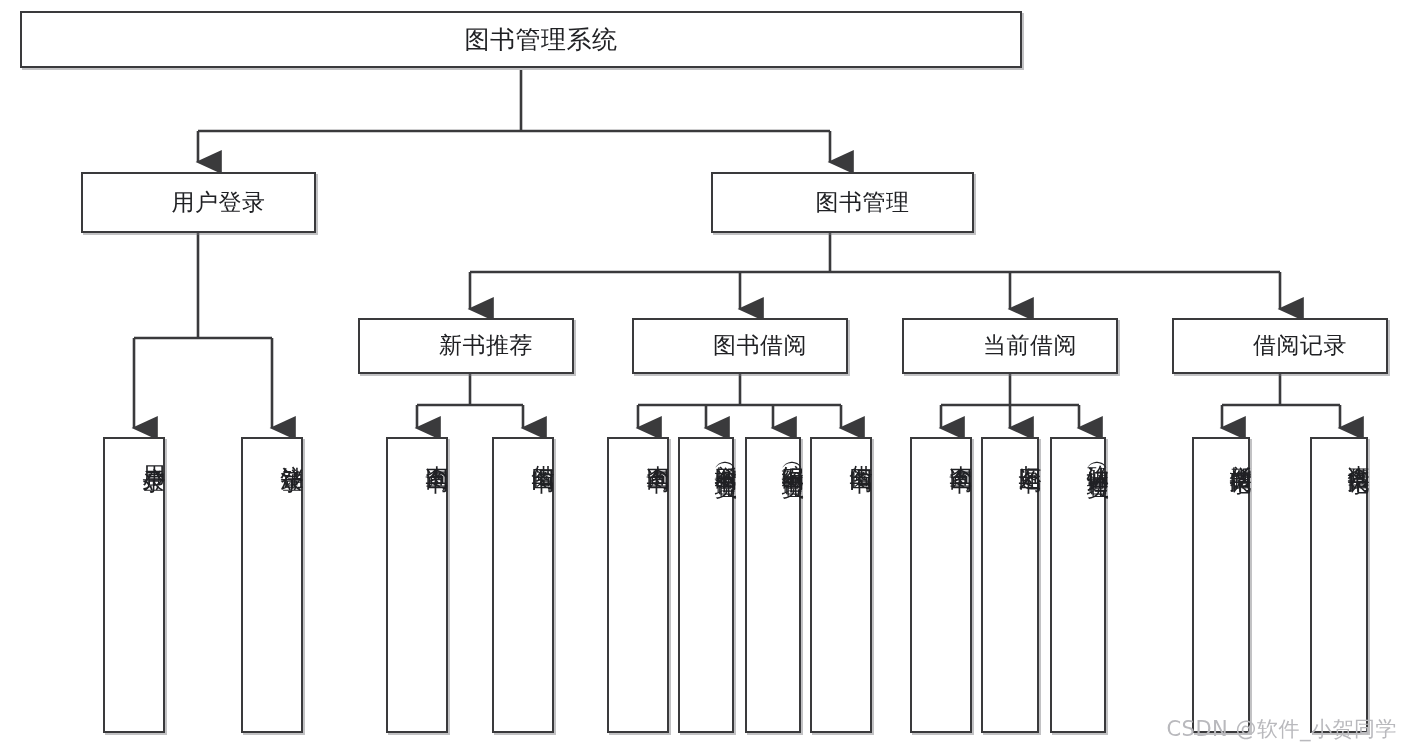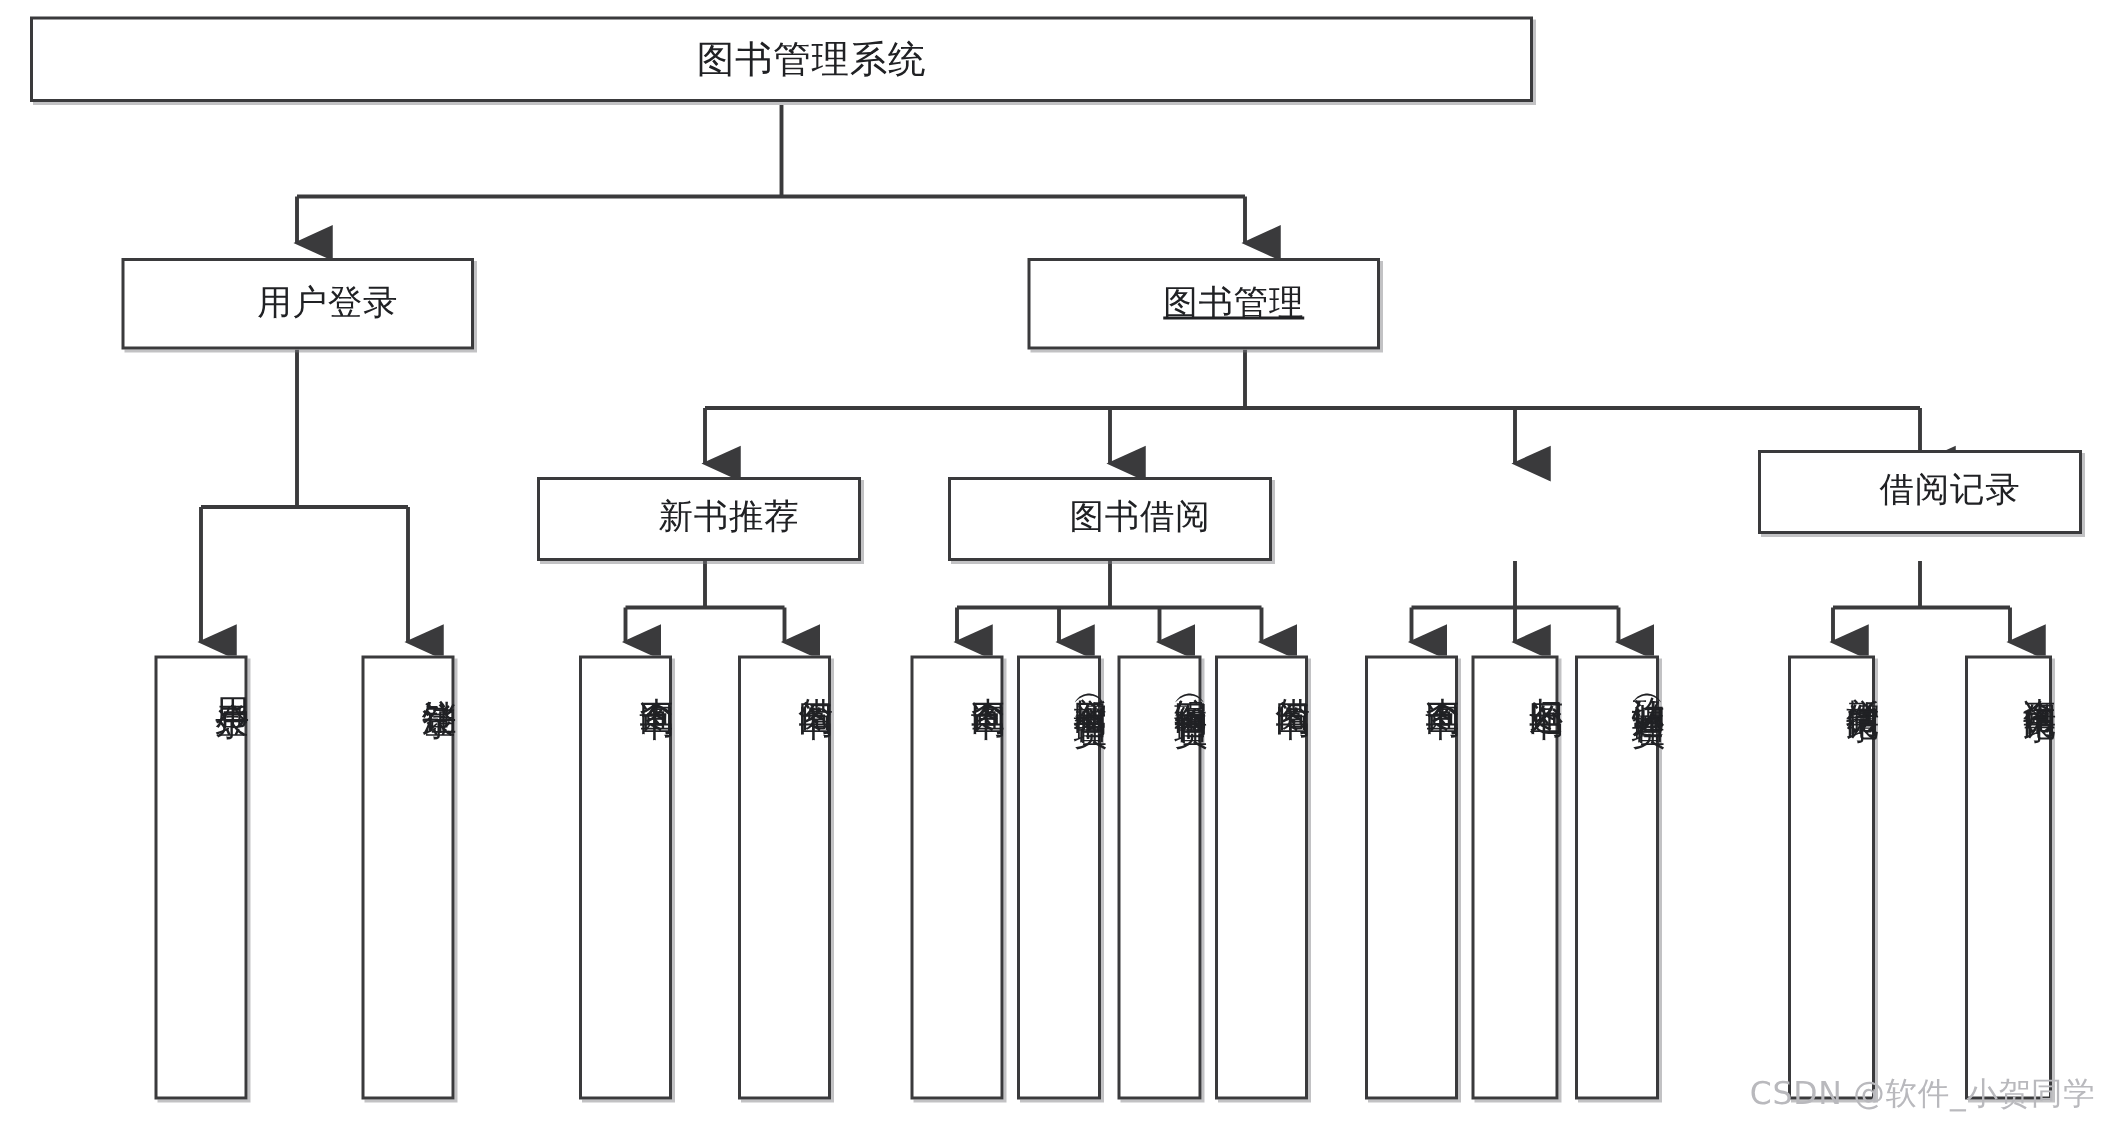--- a/index.html
+++ b/index.html
@@ -140,34 +140,37 @@
   </svg>
 
   <div class="node root" style="left:20px; top:11px; width:1002px; height:57px;">
     <span class="node-label">图书管理系统</span>
   </div>
 
   <div class="node branch" style="left:81px; top:172px; width:235px; height:61px;">
     <span class="node-label">用户登录</span>
   </div>
 
-  <div class="node branch" style="left:685px; top:172px; width:235px; height:61px;text-decoration:underline;">
+  <div class="node branch" style="left:711px; top:172px; width:263px; height:61px;">
     <span class="node-label">图书管理</span>
   </div>
 
   <div class="node branch" style="left:358px; top:318px; width:216px; height:56px;">
     <span class="node-label">新书推荐</span>
   </div>
 
   <div class="node branch" style="left:632px; top:318px; width:216px; height:56px;">
     <span class="node-label">图书借阅</span>
   </div>
 
-
-  <div class="node branch" style="left:1172px; top:300px; width:216px; height:56px;align-items:center;">
+  <div class="node branch" style="left:902px; top:318px; width:216px; height:56px;">
+    <span class="node-label">当前借阅</span>
+  </div>
+
+  <div class="node branch" style="left:1172px; top:318px; width:216px; height:56px;align-items:center;">
     <span class="node-label">借阅记录</span>
   </div>
 
   <div class="node leaf" style="left:103px; top:437px; width:62px; height:296px;">
     <span class="node-label">用户登录</span>
   </div>
 
   <div class="node leaf" style="left:241px; top:437px; width:62px; height:296px;">
     <span class="node-label">注销登录</span>
   </div>

